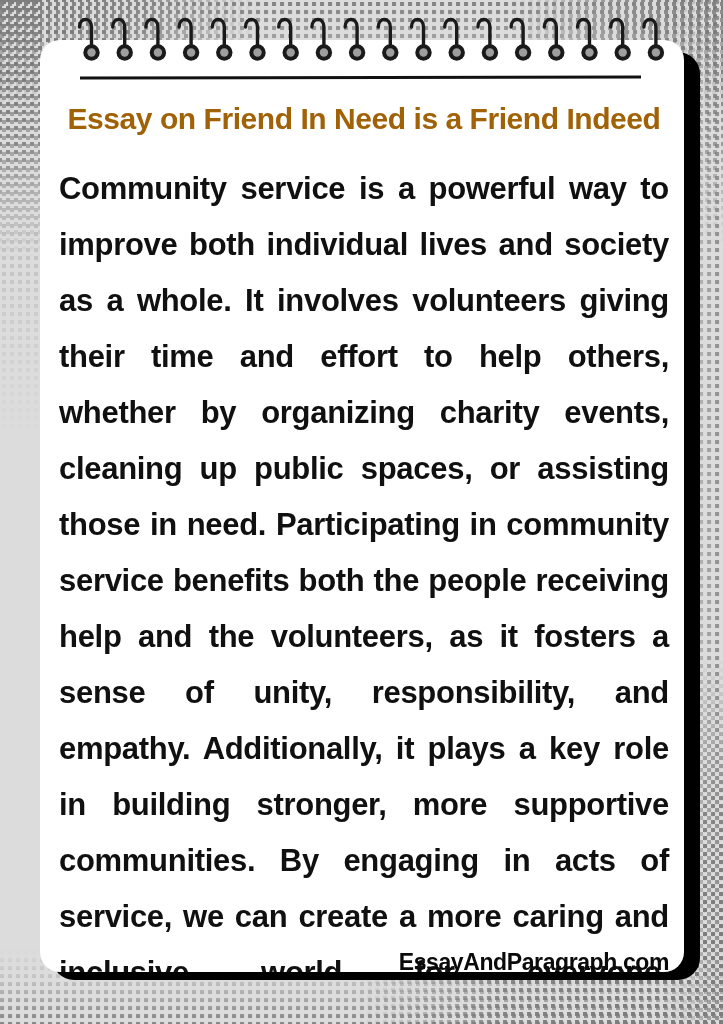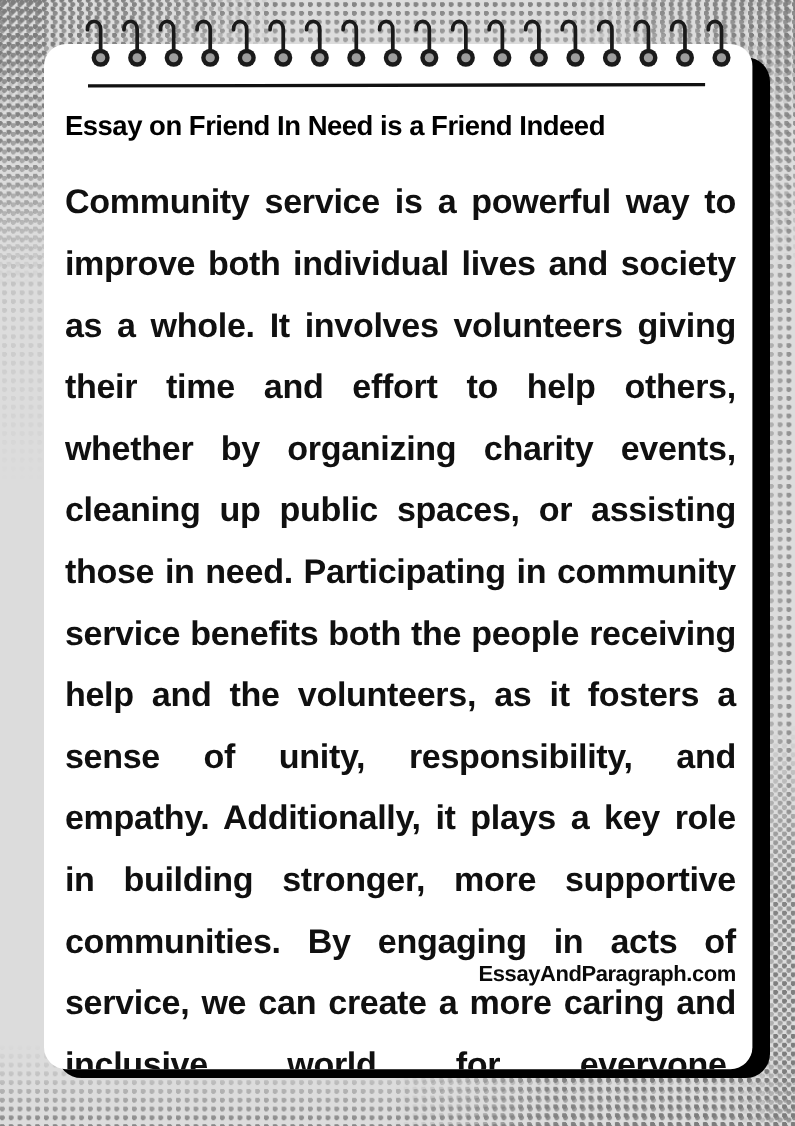--- a/index.html
+++ b/index.html
@@ -122,27 +122,28 @@
   
   .content {
     position: absolute;
     left: 19px;
     top: 62px;
     width: 610px;
     z-index: 5;
   }
   .essay-title {
     font-family: "Liberation Sans", sans-serif;
-    font-size: 25px;
+    font-size: 30px;
     font-weight: 700;
-    color: #000000;
+    color: #a16207;
     letter-spacing: -0.45px;
     line-height: 1.1;
     white-space: nowrap;
     margin: 0 0 26px 0;
+    text-align: center;
   }
   .essay-body {
     font-family: "Liberation Sans", sans-serif;
     font-size: 31px;
     font-weight: 700;
     color: #101010;
     line-height: 56px;
     text-align: justify;
     text-justify: inter-word;
     letter-spacing: -0.3px;
@@ -150,25 +151,25 @@
     width: 610px;
   }
   .essay-body::after {
     content: "";
     display: inline-block;
     width: 100%;
   }
   .footer-brand {
     position: absolute;
     left: 19px;
-    top: 835px;
+    top: 909px;
     width: 610px;
     text-align: right;
     font-family: "Liberation Sans", sans-serif;
-    font-size: 20px;
+    font-size: 23px;
     font-weight: 700;
     color: #0a0a0a;
     letter-spacing: -0.4px;
     z-index: 5;
   }
 </style>
 </head>
 <body>
 
 <div class="bg"></div>

